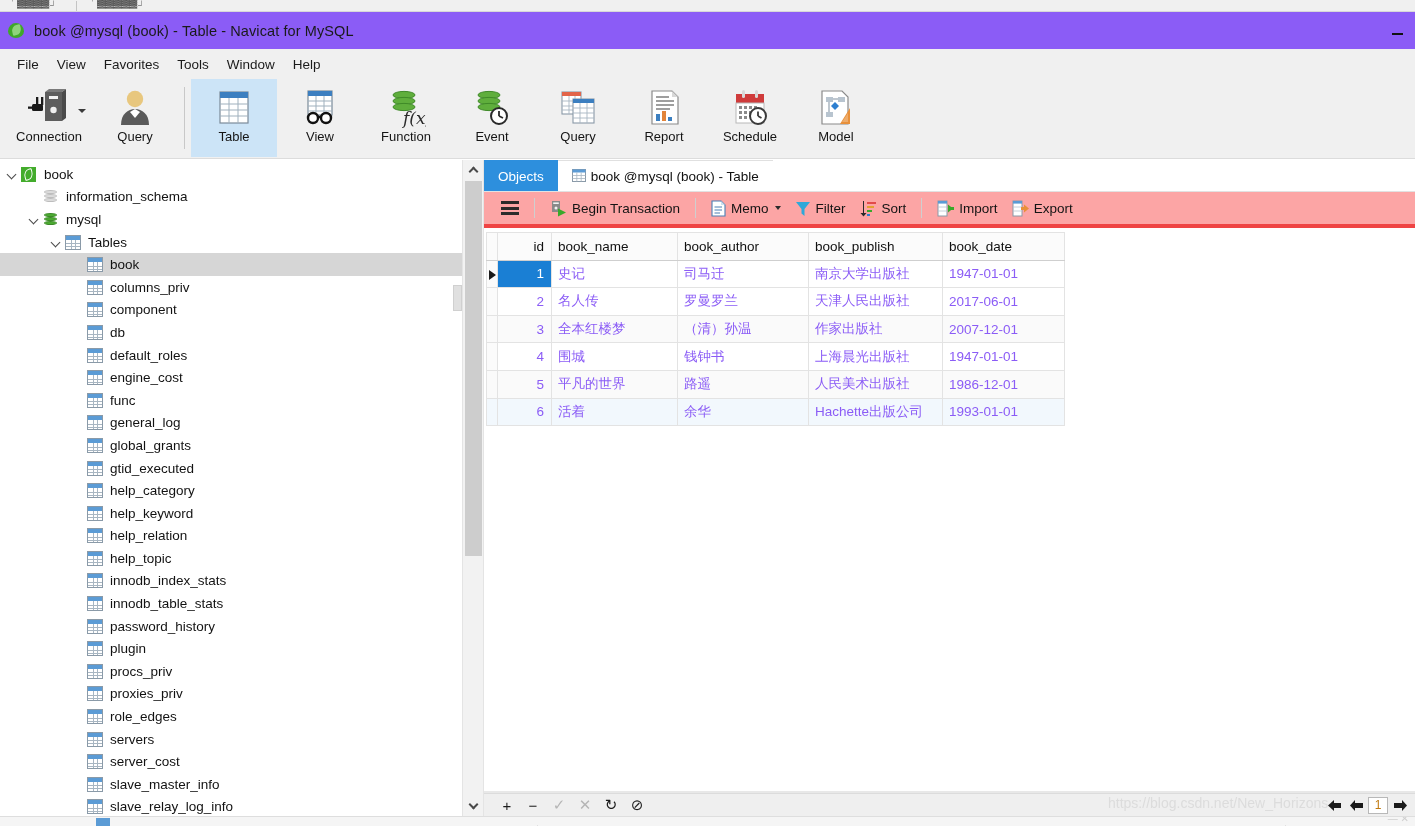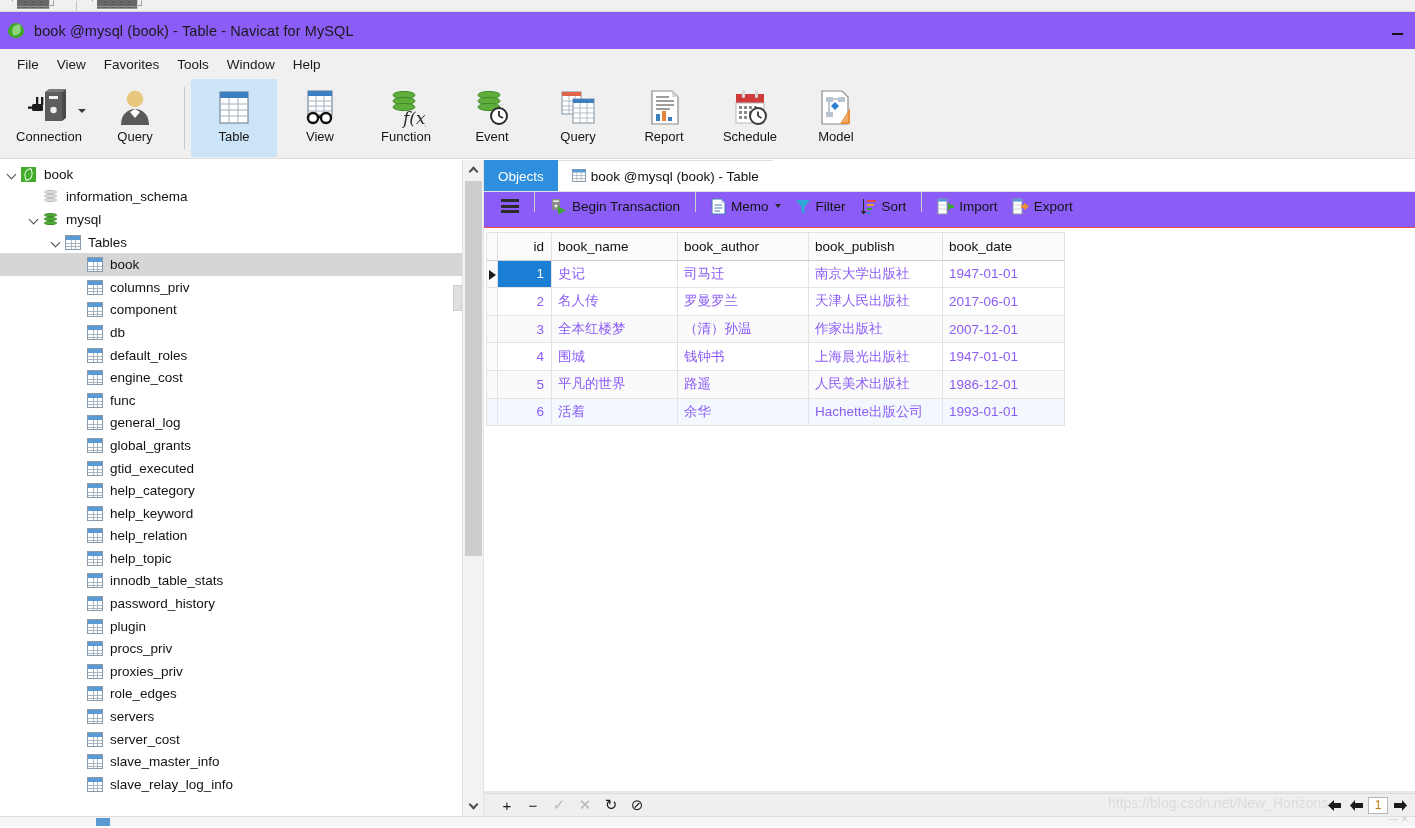--- a/index.html
+++ b/index.html
@@ -274,23 +274,23 @@
     border-bottom: 1px solid #ffffff;
   }
   .tab-underline {
     position: absolute; left: 0; top: 31px; width: 931px; height: 1px;
     background: #e2e2e2;
   }
 
   
   .gridbar {
     position: absolute; left: 0; top: 32px; width: 931px; height: 36px;
-    background: #8b5cf6;
-    border-bottom: 1px solid #ef4444;
-    display: flex; align-items: flex-start;
+    background: #fca5a5;
+    border-bottom: 4px solid #ef4444;
+    display: flex; align-items: center;
     padding-left: 10px;
   }
   .gb-btn {
     display: flex; align-items: center;
     height: 28px; padding: 0 7px;
     font-size: 13.5px; color: #141414;
     cursor: default; white-space: nowrap;
   }
   .gb-btn .gb-ico { margin-right: 5px; flex: none; display: flex; }
   .gb-sep { width: 1px; height: 20px; background: #cfcfcf; margin: 0 8px; }
@@ -826,20 +826,31 @@
         <div class="tree-row">
           <span style="display: inline-block; flex: 0 0 auto; width: 72px;"></span>
           <span class="twisty"></span>
           <span class="ti ico-table">
             <span class="v1"></span>
             <span class="v2"></span>
             <span class="h1"></span>
             <span class="h2"></span>
           </span>
           <span>help_topic</span>
+        </div>
+        <div class="tree-row">
+          <span style="display: inline-block; flex: 0 0 auto; width: 72px;"></span>
+          <span class="twisty"></span>
+          <span class="ti ico-table">
+            <span class="v1"></span>
+            <span class="v2"></span>
+            <span class="h1"></span>
+            <span class="h2"></span>
+          </span>
+          <span>innodb_index_stats</span>
         </div>
         <div class="tree-row">
           <span style="display: inline-block; flex: 0 0 auto; width: 72px;"></span>
           <span class="twisty"></span>
           <span class="ti ico-table">
             <span class="v1"></span>
             <span class="v2"></span>
             <span class="h1"></span>
             <span class="h2"></span>
           </span>

